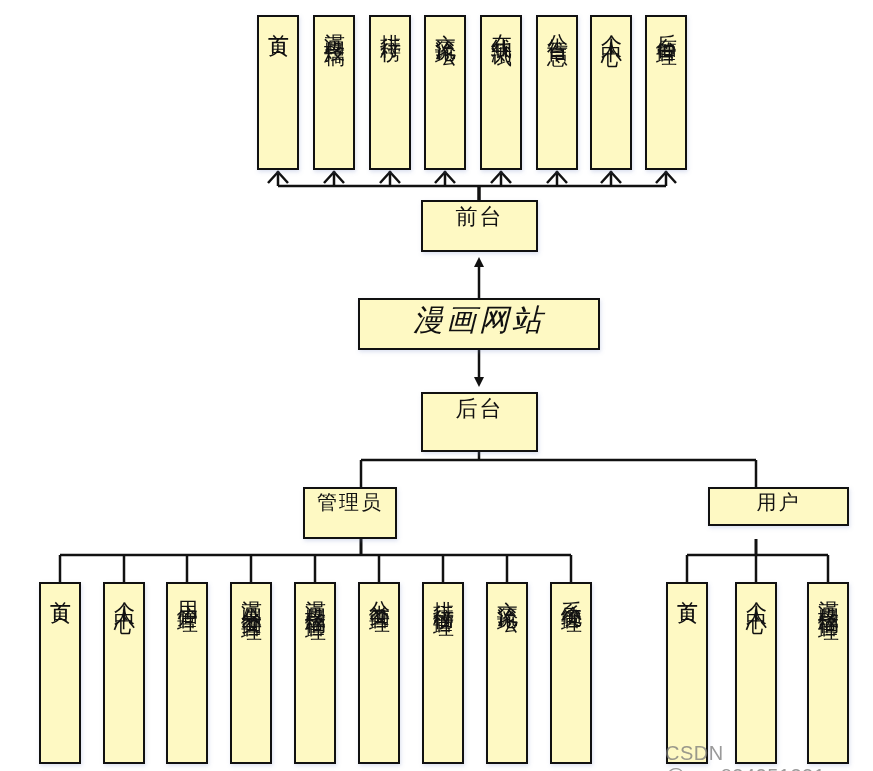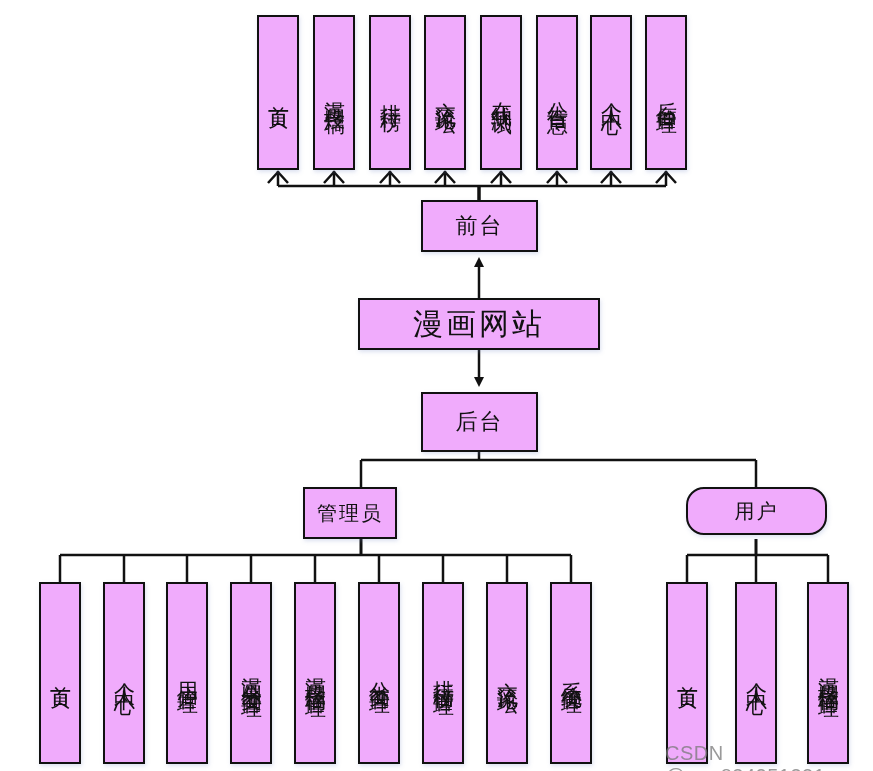--- a/index.html
+++ b/index.html
@@ -1,25 +1,25 @@
 <!DOCTYPE html>
 <html><head>
 <meta charset="utf-8">
 <style>
   html, body { margin:0; padding:0; background:#ffffff; }
   body { width:873px; height:771px; position:relative; overflow:hidden;
          font-family:"DejaVu Serif","Liberation Serif",serif; color:#111; }
   #diagram { position:absolute; left:0; top:0; width:873px; height:771px; }
-  .box { position:absolute; box-sizing:border-box; border:2px solid #111; background:#f0abfc;
+  .box { position:absolute; box-sizing:border-box; border:2px solid #111; background:#fef9c3;
          box-shadow: 1px 2px 4px rgba(120,140,200,0.25);
-         display:flex; align-items:center; justify-content:center; }
+         display:flex; align-items:flex-start; justify-content:center; }
   .vtext { writing-mode:vertical-rl; text-orientation:upright; letter-spacing:4px;
            font-size:21px; line-height:1; }
   .htext { font-size:22px; letter-spacing:2px; }
-  .htext.big { font-size:30px; letter-spacing:3px; }
+  .htext.big { font-size:30px; letter-spacing:3px;font-style:italic; }
   .htext.mid { font-size:20px; letter-spacing:2px; }
   .watermark { position:absolute; left:665px; top:742px; font-family:"Liberation Sans",sans-serif;
                font-size:20px; color:rgba(120,120,120,0.75); letter-spacing:0.5px; }
 </style>
 </head>
 <body>
 
 <svg id="diagram" width="873" height="771">
   <defs>
     <marker id="solidArrow" markerWidth="10" markerHeight="10" refX="5" refY="5" orient="auto" markerUnits="userSpaceOnUse">
@@ -106,21 +106,21 @@
 </div>
 
 <div class="box" id="box-back" style="left:421px;top:392px;width:117px;height:60px;">
   <span class="htext">后台</span>
 </div>
 
 <div class="box" id="box-admin" style="left:303px;top:487px;width:94px;height:52px;">
   <span class="htext mid">管理员</span>
 </div>
 
-<div class="box" id="box-user" style="left:686px;top:487px;width:141px;height:48px;border-radius:18px;">
+<div class="box" id="box-user" style="left:708px;top:487px;width:141px;height:39px;">
   <span class="htext mid">用户</span>
 </div>
 
 <div id="admin-children">
     <div class="box" style="left: 39px; top: 582px; width: 42px; height: 182px;">
       <span class="vtext">首页</span>
     </div>
     <div class="box" style="left: 103px; top: 582px; width: 42px; height: 182px;">
       <span class="vtext">个人中心</span>
     </div>

